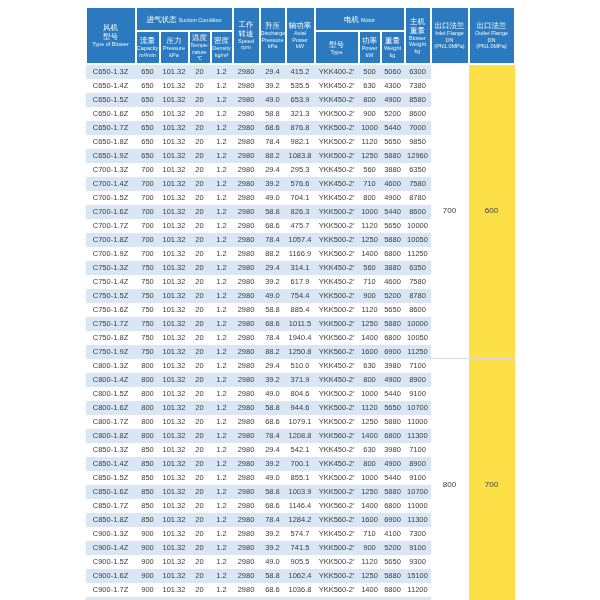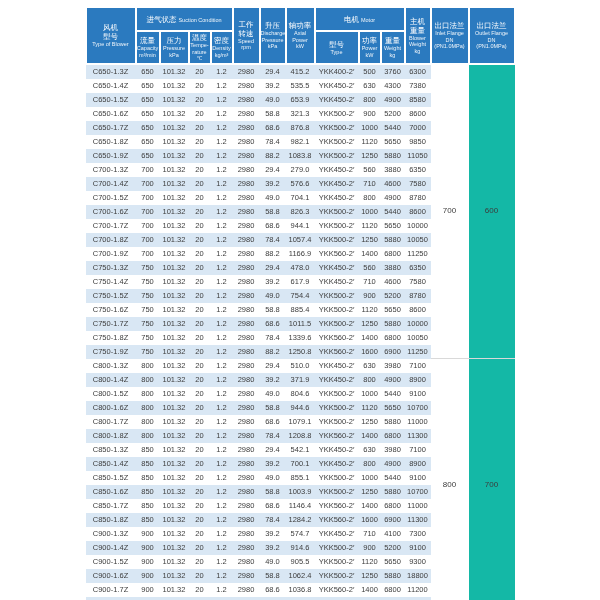--- a/index.html
+++ b/index.html
@@ -18,21 +18,21 @@
   thead .en { display:block; font-size:5.5px; line-height:6.5px; opacity:.92; }
   thead th.hgroup { padding:2px 0; }
   thead th.hgroup .cn, thead th.hgroup .en { display:inline; margin:8px 1px; vertical-align:middle; }
 
   
   tbody td { font-size:7.5px; line-height:14px; height:14px; text-align:center;
              color:#3c3c3c; white-space:nowrap; overflow:hidden; padding:0; }
   tbody tr:nth-child(odd) td.d { background:#d9e7f4; }
   tbody td.flange { font-size:8px; color:#3c3c3c; vertical-align:middle; }
   tbody td.inlet  { background:#ffffff; }
-  tbody td.outlet { background:#14b8a6; }
+  tbody td.outlet { background:#fde047; }
   tbody td.sec    { border-top:1px solid #d9d9d9; }
 </style>
 </head>
 <body>
 
 <div class="page">
   <table class="spec">
     <colgroup>
       <col style="width:50px">
         <col style="width:24px">
@@ -138,21 +138,21 @@
           <td class="d">C650-1.3Z</td>
           <td class="d">650</td>
           <td class="d">101.32</td>
           <td class="d">20</td>
           <td class="d">1.2</td>
           <td class="d">2980</td>
           <td class="d">29.4</td>
           <td class="d">415.2</td>
           <td class="d">YKK400-2′</td>
           <td class="d">500</td>
-          <td class="d">3760</td>
+          <td class="d">5060</td>
           <td class="d">6300</td>
           <td class="flange inlet" rowspan="21">700</td>
           <td class="flange outlet" rowspan="21">600</td>
         </tr>
         <tr>
           <td class="d">C650-1.4Z</td>
           <td class="d">650</td>
           <td class="d">101.32</td>
           <td class="d">20</td>
           <td class="d">1.2</td>
@@ -225,31 +225,31 @@
           <td class="d">650</td>
           <td class="d">101.32</td>
           <td class="d">20</td>
           <td class="d">1.2</td>
           <td class="d">2980</td>
           <td class="d">88.2</td>
           <td class="d">1083.8</td>
           <td class="d">YKK500-2′</td>
           <td class="d">1250</td>
           <td class="d">5880</td>
-          <td class="d">11050</td>
+          <td class="d">12960</td>
         </tr>
         <tr>
           <td class="d">C700-1.3Z</td>
           <td class="d">700</td>
           <td class="d">101.32</td>
           <td class="d">20</td>
           <td class="d">1.2</td>
           <td class="d">2980</td>
           <td class="d">29.4</td>
-          <td class="d">279.0</td>
+          <td class="d">295.3</td>
           <td class="d">YKK450-2′</td>
           <td class="d">560</td>
           <td class="d">3880</td>
           <td class="d">6350</td>
         </tr>
         <tr>
           <td class="d">C700-1.4Z</td>
           <td class="d">700</td>
           <td class="d">101.32</td>
           <td class="d">20</td>
@@ -291,21 +291,21 @@
           <td class="d">8600</td>
         </tr>
         <tr>
           <td class="d">C700-1.7Z</td>
           <td class="d">700</td>
           <td class="d">101.32</td>
           <td class="d">20</td>
           <td class="d">1.2</td>
           <td class="d">2980</td>
           <td class="d">68.6</td>
-          <td class="d">944.1</td>
+          <td class="d">475.7</td>
           <td class="d">YKK500-2′</td>
           <td class="d">1120</td>
           <td class="d">5650</td>
           <td class="d">10000</td>
         </tr>
         <tr>
           <td class="d">C700-1.8Z</td>
           <td class="d">700</td>
           <td class="d">101.32</td>
           <td class="d">20</td>
@@ -333,21 +333,21 @@
           <td class="d">11250</td>
         </tr>
         <tr>
           <td class="d">C750-1.3Z</td>
           <td class="d">750</td>
           <td class="d">101.32</td>
           <td class="d">20</td>
           <td class="d">1.2</td>
           <td class="d">2980</td>
           <td class="d">29.4</td>
-          <td class="d">478.0</td>
+          <td class="d">314.1</td>
           <td class="d">YKK450-2′</td>
           <td class="d">560</td>
           <td class="d">3880</td>
           <td class="d">6350</td>
         </tr>
         <tr>
           <td class="d">C750-1.4Z</td>
           <td class="d">750</td>
           <td class="d">101.32</td>
           <td class="d">20</td>
@@ -403,21 +403,21 @@
           <td class="d">10000</td>
         </tr>
         <tr>
           <td class="d">C750-1.8Z</td>
           <td class="d">750</td>
           <td class="d">101.32</td>
           <td class="d">20</td>
           <td class="d">1.2</td>
           <td class="d">2980</td>
           <td class="d">78.4</td>
-          <td class="d">1339.6</td>
+          <td class="d">1940.4</td>
           <td class="d">YKK560-2′</td>
           <td class="d">1400</td>
           <td class="d">6800</td>
           <td class="d">10050</td>
         </tr>
         <tr>
           <td class="d">C750-1.9Z</td>
           <td class="d">750</td>
           <td class="d">101.32</td>
           <td class="d">20</td>
@@ -615,21 +615,21 @@
           <td class="d">7300</td>
         </tr>
         <tr>
           <td class="d">C900-1.4Z</td>
           <td class="d">900</td>
           <td class="d">101.32</td>
           <td class="d">20</td>
           <td class="d">1.2</td>
           <td class="d">2980</td>
           <td class="d">39.2</td>
-          <td class="d">914.6</td>
+          <td class="d">741.5</td>
           <td class="d">YKK500-2′</td>
           <td class="d">900</td>
           <td class="d">5200</td>
           <td class="d">9100</td>
         </tr>
         <tr>
           <td class="d">C900-1.5Z</td>
           <td class="d">900</td>
           <td class="d">101.32</td>
           <td class="d">20</td>
@@ -647,21 +647,21 @@
           <td class="d">900</td>
           <td class="d">101.32</td>
           <td class="d">20</td>
           <td class="d">1.2</td>
           <td class="d">2980</td>
           <td class="d">58.8</td>
           <td class="d">1062.4</td>
           <td class="d">YKK500-2′</td>
           <td class="d">1250</td>
           <td class="d">5880</td>
-          <td class="d">18800</td>
+          <td class="d">15100</td>
         </tr>
         <tr>
           <td class="d">C900-1.7Z</td>
           <td class="d">900</td>
           <td class="d">101.32</td>
           <td class="d">20</td>
           <td class="d">1.2</td>
           <td class="d">2980</td>
           <td class="d">68.6</td>
           <td class="d">1036.8</td>

